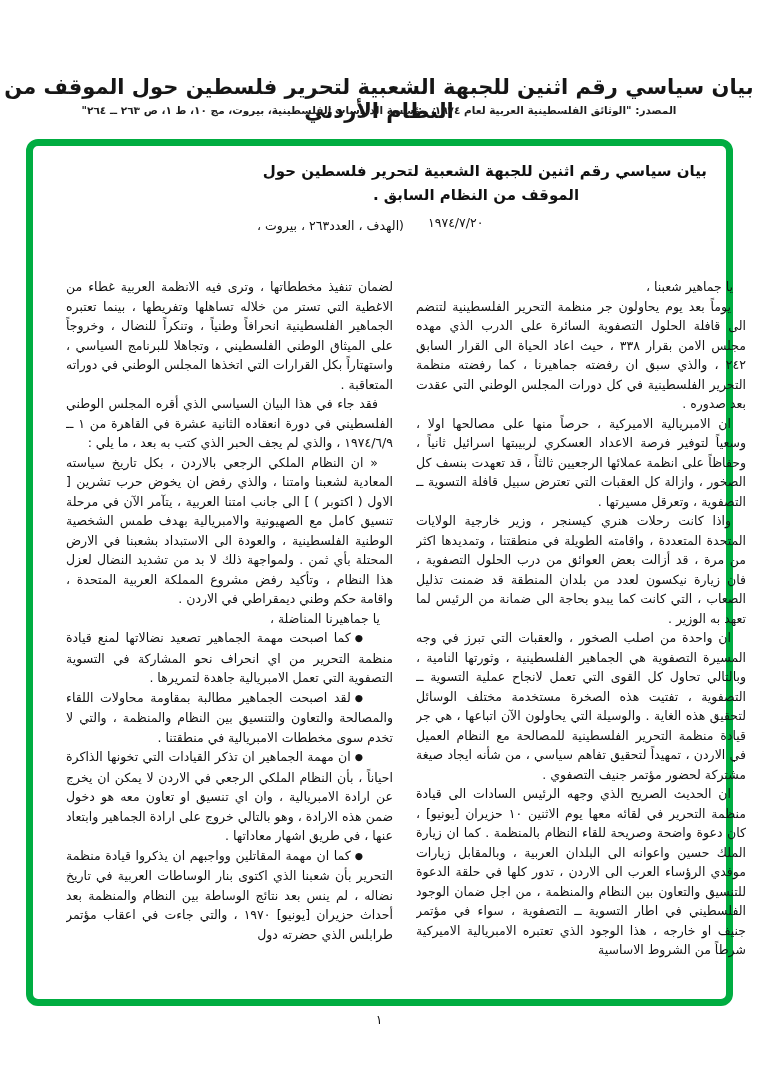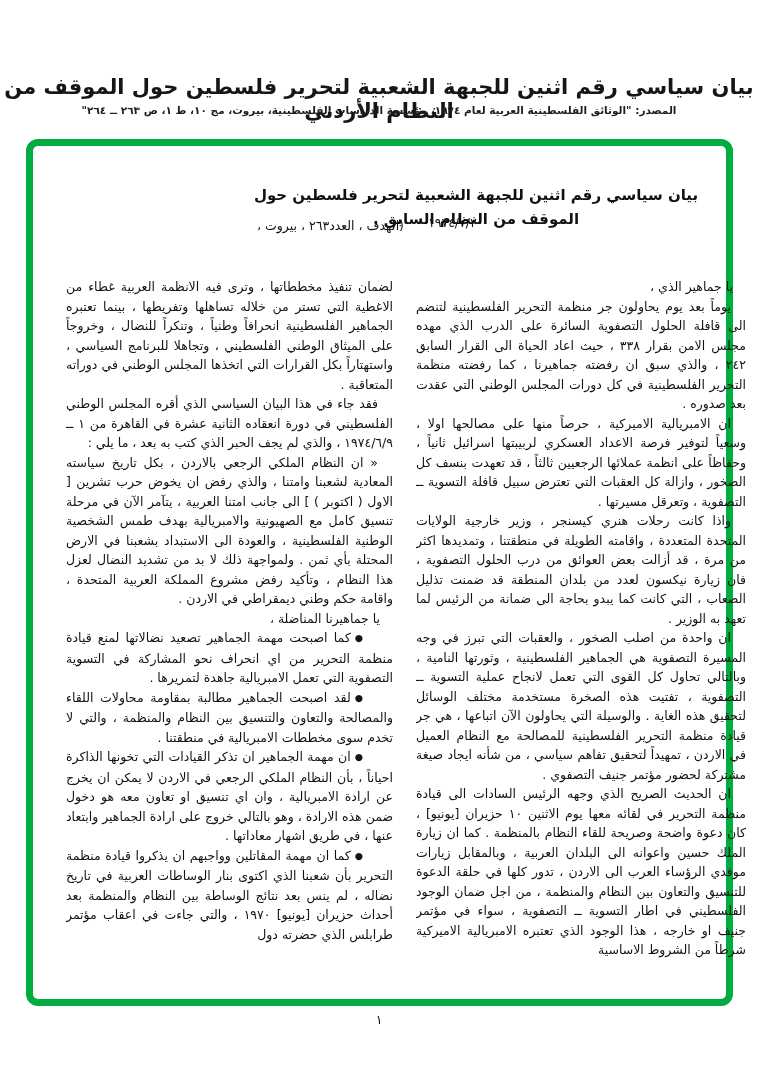--- a/index.html
+++ b/index.html
@@ -28,21 +28,21 @@
     width:693px; height:853px;
     border:7px solid #00AD41;
     border-radius:12px;
     background:transparent;
   }
   .doc-heading {
     position:absolute; left:245px; top:159px; width:462px;
     direction:rtl; font-weight:bold; font-size:15px; line-height:24px;
     color:#111;
   }
-  .doc-heading .l1 { text-align:center; white-space:nowrap;margin-top:24px; }
+  .doc-heading .l1 { text-align:right; white-space:nowrap; }
   .doc-heading .l2 { text-align:center; }
   .doc-date {
     position:absolute; left:428px; top:215px;
     direction:rtl; font-size:12.5px; color:#111;
     white-space:nowrap;
   }
   .doc-citation {
     position:absolute; left:248px; top:215px; width:156px;
     direction:rtl; font-size:12.5px; line-height:21px; color:#111;
   }
@@ -86,21 +86,21 @@
     <div class="l2">الموقف من النظام السابق .</div>
   </div>
 
   <div class="doc-date">١٩٧٤/٧/٢٠</div>
 
   <div class="doc-citation">
     <div>(الهدف ، العدد٢٦٣ ، بيروت ،</div>
   </div>
 
   <div class="col col-right">
-    <p class="salutation">يا جماهير الذي ،</p>
+    <p class="salutation">يا جماهير شعبنا ،</p>
     <p>يوماً بعد يوم يحاولون جر منظمة التحرير الفلسطينية لتنضم الى قافلة الحلول التصفوية السائرة على الدرب الذي مهده مجلس الامن بقرار ٣٣٨ ، حيث اعاد الحياة الى القرار السابق ٢٤٢ ، والذي سبق ان رفضته جماهيرنا ، كما رفضته منظمة التحرير الفلسطينية في كل دورات المجلس الوطني التي عقدت بعد صدوره .</p>
     <p>ان الامبريالية الاميركية ، حرصاً منها على مصالحها اولا ، وسعياً لتوفير فرصة الاعداد العسكري لربيبتها اسرائيل ثانياً ، وحفاظاً على انظمة عملائها الرجعيين ثالثاً ، قد تعهدت بنسف كل الصخور ، وازالة كل العقبات التي تعترض سبيل قافلة التسوية ــ التصفوية ، وتعرقل مسيرتها .</p>
     <p>واذا كانت رحلات هنري كيسنجر ، وزير خارجية الولايات المتحدة المتعددة ، واقامته الطويلة في منطقتنا ، وتمديدها اكثر من مرة ، قد أزالت بعض العوائق من درب الحلول التصفوية ، فان زيارة نيكسون لعدد من بلدان المنطقة قد ضمنت تذليل الصعاب ، التي كانت كما يبدو بحاجة الى ضمانة من الرئيس لما تعهد به الوزير .</p>
     <p>ان واحدة من اصلب الصخور ، والعقبات التي تبرز في وجه المسيرة التصفوية هي الجماهير الفلسطينية ، وثورتها النامية ، وبالتالي تحاول كل القوى التي تعمل لانجاح عملية التسوية ــ التصفوية ، تفتيت هذه الصخرة مستخدمة مختلف الوسائل لتحقيق هذه الغاية . والوسيلة التي يحاولون الآن اتباعها ، هي جر قيادة منظمة التحرير الفلسطينية للمصالحة مع النظام العميل في الاردن ، تمهيداً لتحقيق تفاهم سياسي ، من شأنه ايجاد صيغة مشتركة لحضور مؤتمر جنيف التصفوي .</p>
     <p>ان الحديث الصريح الذي وجهه الرئيس السادات الى قيادة منظمة التحرير في لقائه معها يوم الاثنين ١٠ حزيران [يونيو] ، كان دعوة واضحة وصريحة للقاء النظام بالمنظمة . كما ان زيارة الملك حسين واعوانه الى البلدان العربية ، وبالمقابل زيارات موفدي الرؤساء العرب الى الاردن ، تدور كلها في حلقة الدعوة للتنسيق والتعاون بين النظام والمنظمة ، من اجل ضمان الوجود الفلسطيني في اطار التسوية ــ التصفوية ، سواء في مؤتمر جنيف او خارجه ، هذا الوجود الذي تعتبره الامبريالية الاميركية شرطاً من الشروط الاساسية</p>
   </div>
 
   <div class="col col-left">
     <p class="no-indent">لضمان تنفيذ مخططاتها ، وترى فيه الانظمة العربية غطاء من الاغطية التي تستر من خلاله تساهلها وتفريطها ، بينما تعتبره الجماهير الفلسطينية انحرافاً وطنياً ، وتنكراً للنضال ، وخروجاً على الميثاق الوطني الفلسطيني ، وتجاهلا للبرنامج السياسي ، واستهتاراً بكل القرارات التي اتخذها المجلس الوطني في دوراته المتعاقبة .</p>
     <p>فقد جاء في هذا البيان السياسي الذي أقره المجلس الوطني الفلسطيني في دورة انعقاده الثانية عشرة في القاهرة من ١ ــ ١٩٧٤/٦/٩ ، والذي لم يجف الحبر الذي كتب به بعد ، ما يلي :</p>

